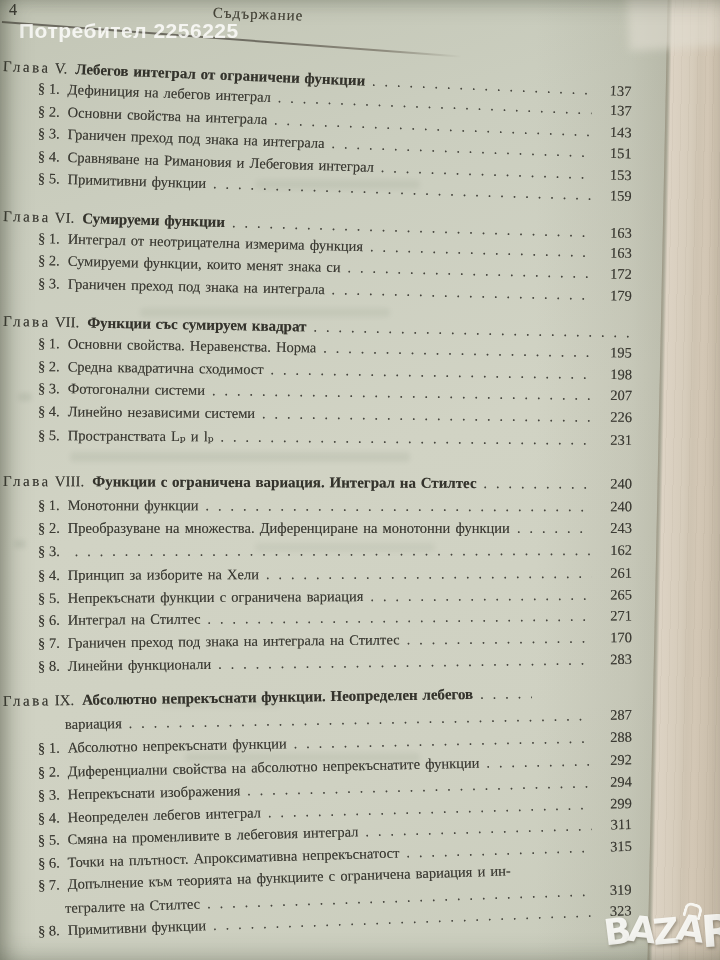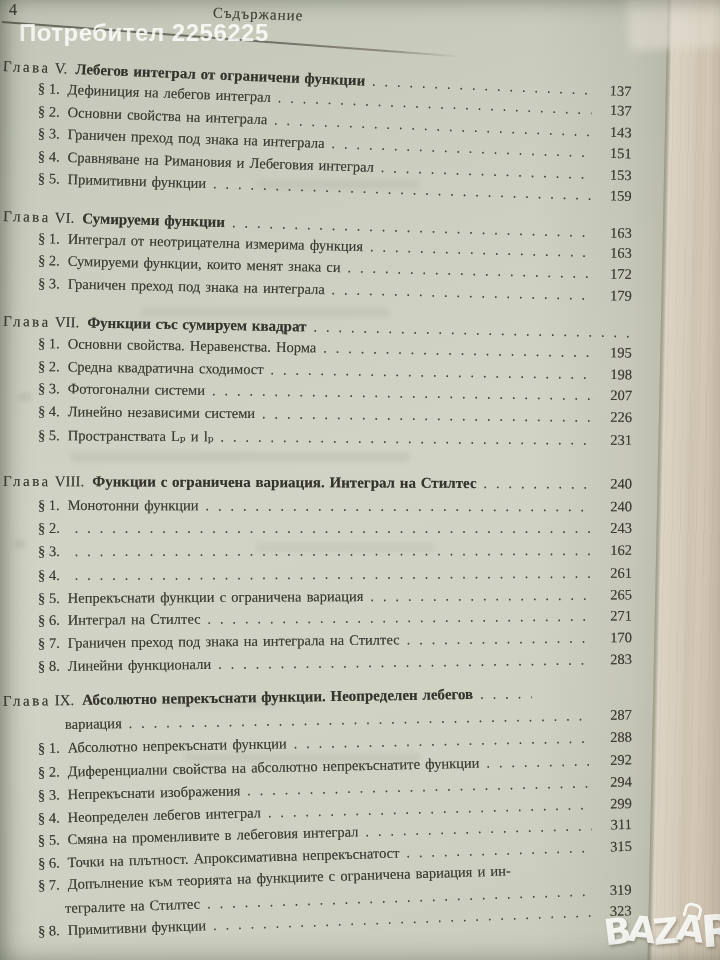--- a/index.html
+++ b/index.html
@@ -22,21 +22,21 @@
     background:#e2ded2;opacity:.6;filter:blur(4px);transform:rotate(-3deg);}
   .rule{position:absolute;left:2px;top:21px;width:466px;height:2px;z-index:5;
     transform:rotate(4.3deg);transform-origin:left top;
     background:linear-gradient(to right,#6b695f 0%,#6f6d62 55%,#8d8a7c 82%,rgba(140,137,124,0) 99%);}
   .pagenum-corner{position:absolute;left:9px;top:1px;font-size:16px;color:#3b3a33;z-index:6;
     text-shadow:0 0 .6px rgba(59,58,51,.55);}
   .header-title{position:absolute;left:213px;top:6px;font-size:15px;letter-spacing:1px;
     color:#474539;transform:rotate(2deg);z-index:6;text-shadow:0 0 .6px rgba(59,58,51,.5);}
   .watermark{position:absolute;left:19px;top:19px;z-index:30;
     font-family:"Liberation Sans","DejaVu Sans",sans-serif;font-weight:bold;
-    font-size:24px;letter-spacing:.5px;color:rgba(253,253,250,.85);}
+    font-size:21px;letter-spacing:.5px;color:rgba(253,253,250,.85);}
   .toc-row{position:absolute;display:flex;align-items:baseline;z-index:10;
     color:#3b3a33;text-shadow:0 0 .6px rgba(59,58,51,.55);white-space:nowrap;}
   .toc-row .txt{font-size:14.5px;word-spacing:1.5px;}
   .toc-row .secnum{font-size:14.5px;margin-right:8px;}
   .ch-label{font-size:15px;letter-spacing:2.5px;}
   .ch-numeral{font-size:15px;margin:0 8px 0 4px;}
   .ch-title{font-size:15px;font-weight:bold;word-spacing:1px;color:#34332c;}
   .leader{flex:1 1 0;min-width:0;overflow:hidden;white-space:nowrap;height:1.05em;
     font-size:14px;letter-spacing:9px;color:#46453e;padding-left:7px;}
   .leader.short{flex:0 0 auto;max-width:52px;}
@@ -177,30 +177,32 @@
         <span class="pageref">240</span>
       </div>
       <div class="toc-row" style="left: 38px; top: 497px; width: 594px; transform: rotate(0.12deg); transform-origin: 0px 50%;">
         <span class="secnum">§ 1.</span>
         <span class="txt">Монотонни функции</span>
         <span class="leader">............................................................</span>
         <span class="pageref">240</span>
       </div>
       <div class="toc-row" style="left: 38px; top: 520px; width: 594px; transform: rotate(0deg); transform-origin: 0px 50%;">
         <span class="secnum">§ 2.</span>
+        <span class="txt">Преобразуване на множества. Диференциране на монотонни функции</span>
         <span class="leader">............................................................</span>
         <span class="pageref">243</span>
       </div>
       <div class="toc-row" style="left: 38px; top: 543px; width: 594px; transform: rotate(-0.11deg); transform-origin: 0px 50%;">
         <span class="secnum">§ 3.</span>
         <span class="leader">............................................................</span>
         <span class="pageref">162</span>
       </div>
       <div class="toc-row" style="left: 38px; top: 567px; width: 594px; transform: rotate(-0.23deg); transform-origin: 0px 50%;">
         <span class="secnum">§ 4.</span>
+        <span class="txt">Принцип за изборите на Хели</span>
         <span class="leader">............................................................</span>
         <span class="pageref">261</span>
       </div>
       <div class="toc-row" style="left: 38px; top: 590px; width: 594px; transform: rotate(-0.34deg); transform-origin: 0px 50%;">
         <span class="secnum">§ 5.</span>
         <span class="txt">Непрекъснати функции с ограничена вариация</span>
         <span class="leader">............................................................</span>
         <span class="pageref">265</span>
       </div>
       <div class="toc-row" style="left: 38px; top: 612px; width: 594px; transform: rotate(-0.45deg); transform-origin: 0px 50%;">

